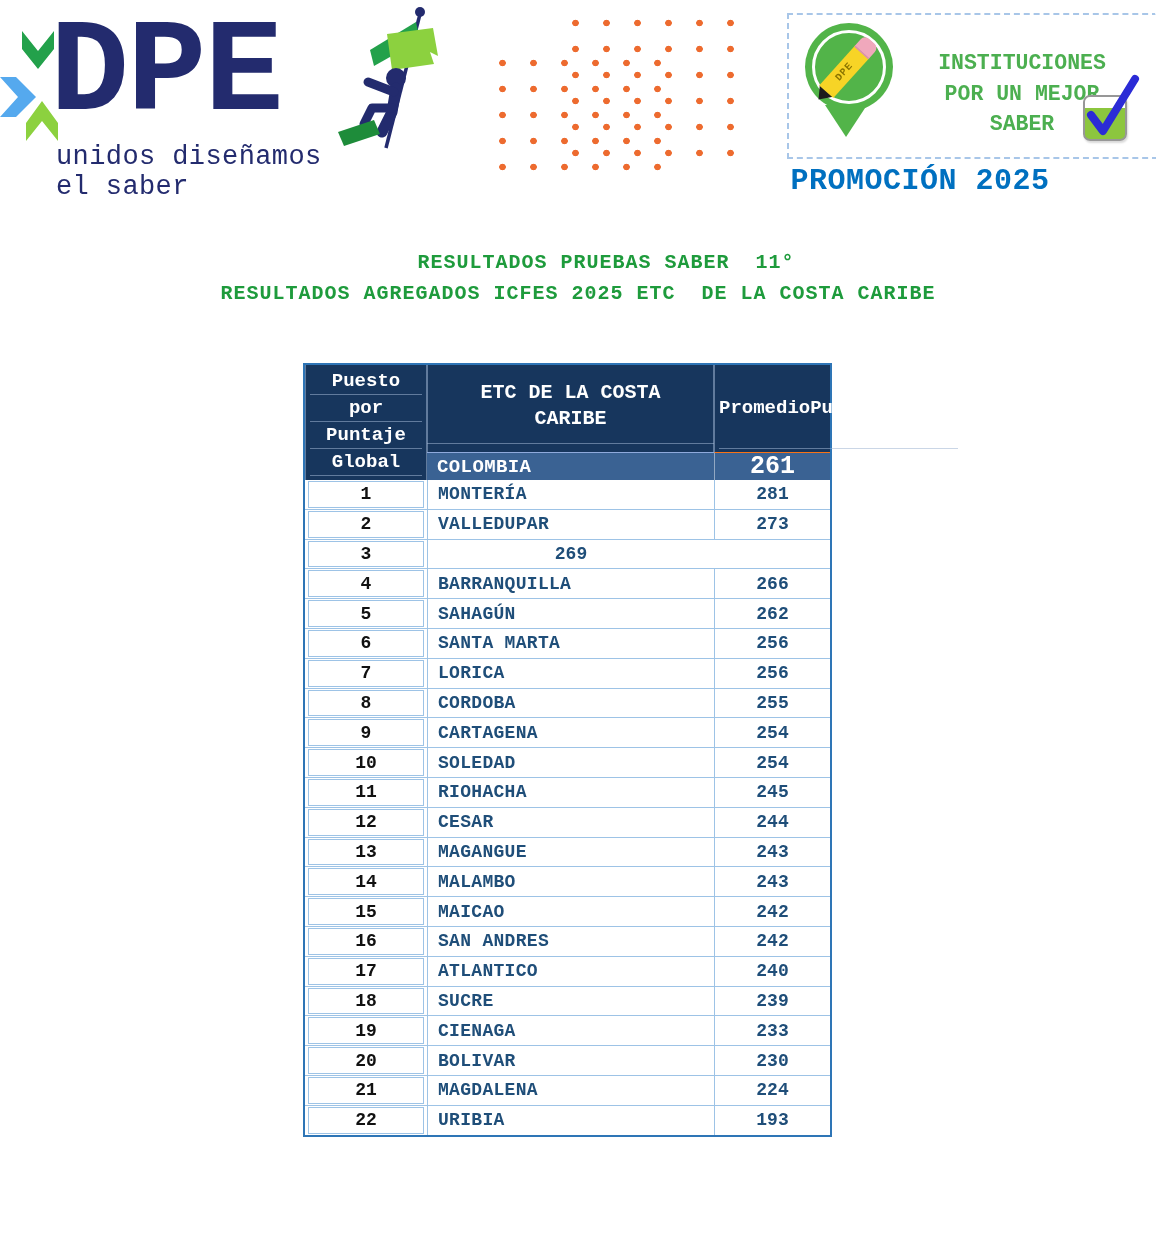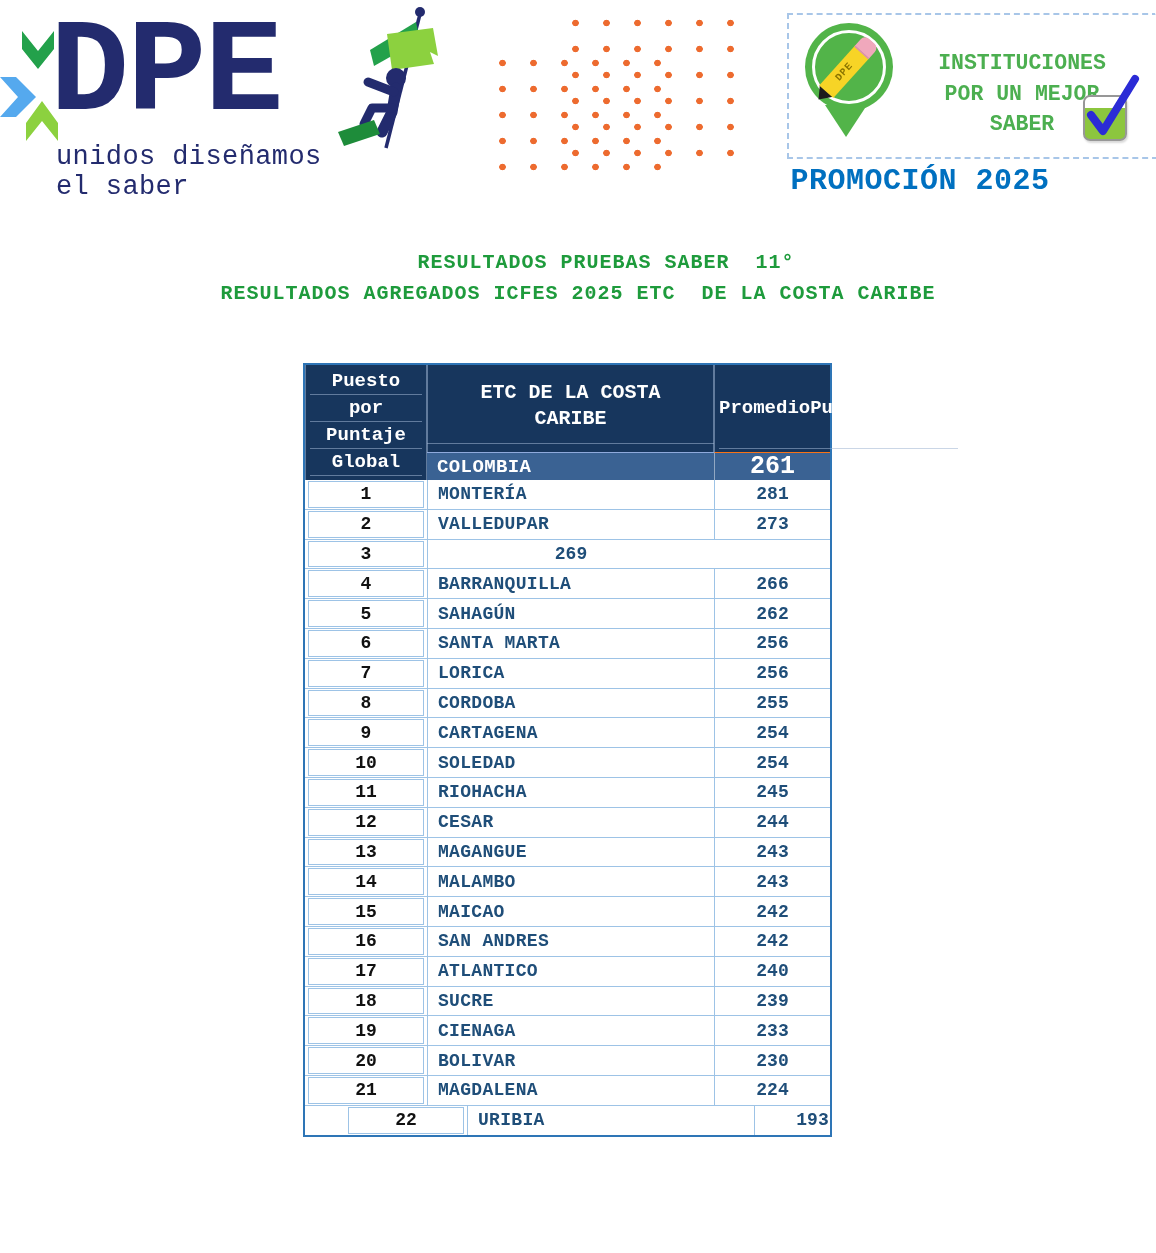--- a/index.html
+++ b/index.html
@@ -68,21 +68,21 @@
   .th-score{grid-row:1;grid-column:3;padding:3px 5px;display:flex;flex-direction:row;font-size:19px;
             box-shadow:inset 1px 0 0 rgba(158,180,210,.55);}
   .ref-name{grid-row:2;grid-column:2;background:var(--reference_bg,#3A6293);display:flex;align-items:center;
             padding-left:10px;font-size:19px;letter-spacing:.4px;border-top:1px solid #8FAADC;}
   .ref-score{grid-row:2;grid-column:3;background:var(--reference_bg,#3A6293);display:flex;align-items:center;
              justify-content:center;font-size:25px;border-top:1px solid #f97316;
              border-left:1px solid rgba(255,255,255,.45);}
   .tbody{display:block;}
   .tr{display:grid;grid-template-columns:122px 287px 116px;height:28.8px;
       border-bottom:1px solid var(--grid,#9DC3E6);}
-  .tr:last-child{border-bottom:none;margin-left:40px;}
+  .tr:last-child{border-bottom:none;}
   .td{display:flex;align-items:center;}
   .td-rank{justify-content:center;padding:2px 3px;}
   .rank-box{flex:1;height:100%;display:flex;align-items:center;justify-content:center;
             border:1px solid var(--grid,#9DC3E6);font-size:18px;font-weight:bold;color:#111;}
   .td-name{border-left:1px solid var(--grid,#9DC3E6);padding-left:10px;
            color:var(--row_text,#1F4E79);font-size:18px;font-weight:bold;letter-spacing:.3px;}
   .td-score{border-left:1px solid var(--grid,#9DC3E6);justify-content:center;
             color:var(--row_text,#1F4E79);font-size:18px;font-weight:bold;}
 </style>
 </head>

